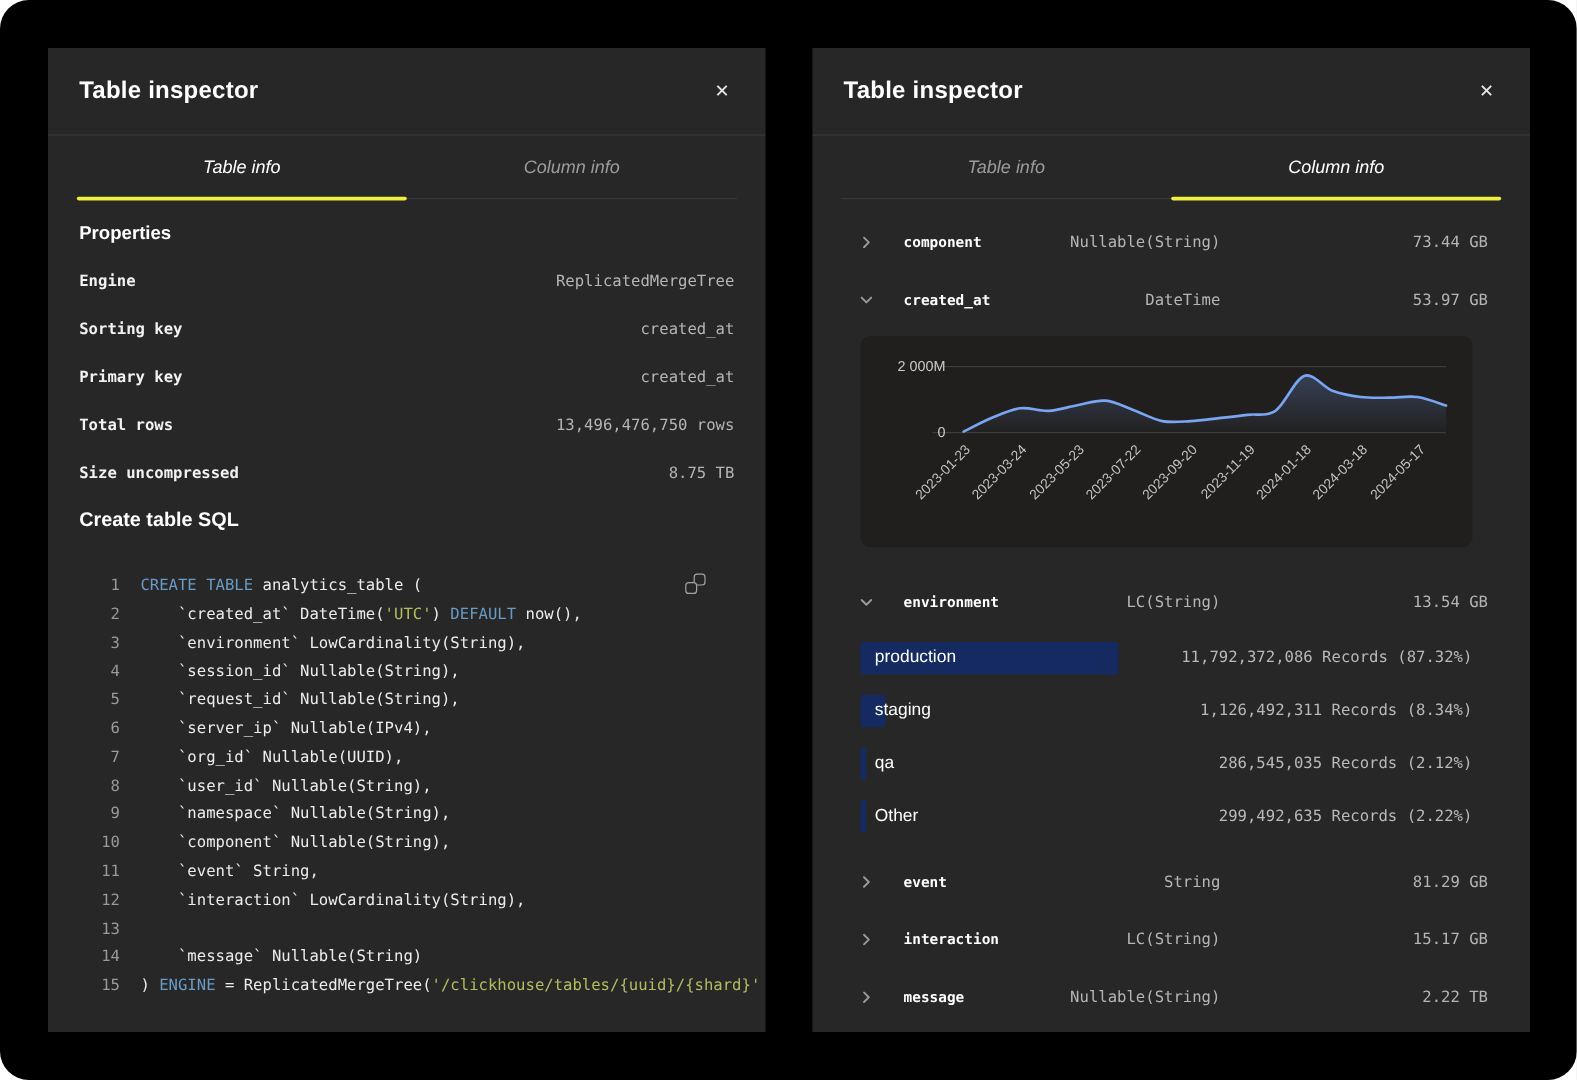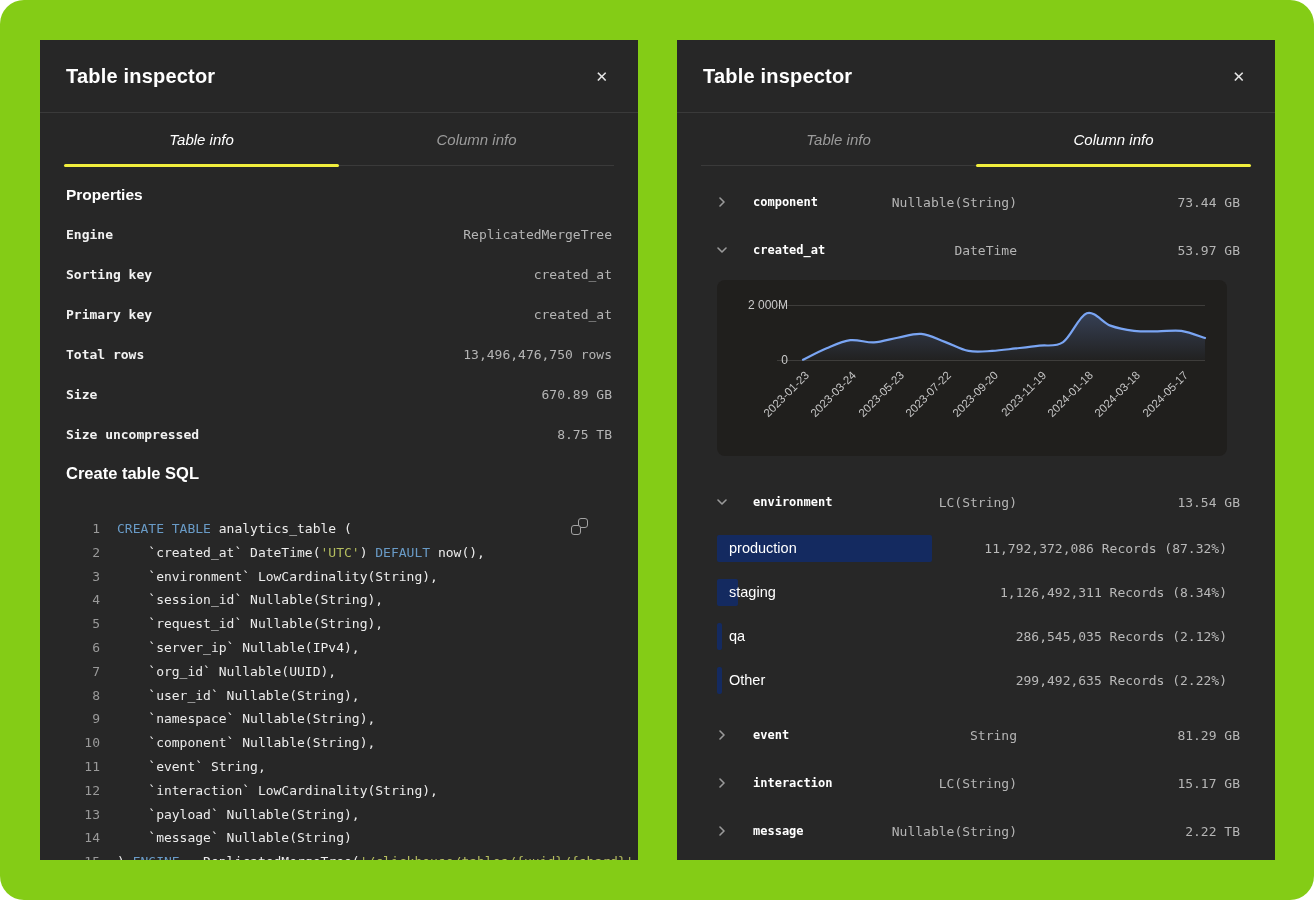--- a/index.html
+++ b/index.html
@@ -1,17 +1,17 @@
 <!DOCTYPE html>
 <html><head>
 <meta charset="utf-8">
 <style>
   * { margin:0; padding:0; box-sizing:border-box; }
   html,body { background:#ffffff; font-family:"Liberation Sans", sans-serif; }
-  .canvas { position:relative; width:1314px; height:900px; background:#84cc16; border-radius:24px; overflow:hidden; }
+  .canvas { position:relative; width:1314px; height:900px; background:#000000; border-radius:24px; overflow:hidden; }
 
   .panel { position:absolute; top:40px; width:598px; height:820px; background:#272727; overflow:hidden; display:flex; flex-direction:column; }
   .panel.left { left:40px; }
   .panel.right { left:677px; }
 
   .panel-header { height:73px; flex:none; display:flex; align-items:center; justify-content:space-between; padding:0 26px; border-bottom:1px solid #3a3a3a; }
   .panel-title { color:#ffffff; font-size:20px; font-weight:bold; letter-spacing:.2px; }
   .close-btn { color:#e6e6e6; font-size:15px; cursor:pointer; background:none; border:none; line-height:1; padding:4px; }
 
   .tabs { flex:none; display:flex; margin:0 24px; border-bottom:1px solid #3a3a3a; height:53px; }
@@ -95,24 +95,20 @@
             <span class="prop-label">Sorting key</span>
             <span class="prop-value">created_at</span>
           </div>
           <div class="prop-row">
             <span class="prop-label">Primary key</span>
             <span class="prop-value">created_at</span>
           </div>
           <div class="prop-row">
             <span class="prop-label">Total rows</span>
             <span class="prop-value">13,496,476,750 rows</span>
-          </div>
-          <div class="prop-row">
-            <span class="prop-label">Size</span>
-            <span class="prop-value">670.89 GB</span>
           </div>
           <div class="prop-row">
             <span class="prop-label">Size uncompressed</span>
             <span class="prop-value">8.75 TB</span>
           </div>
         </div>
       <div class="section-heading heading-sql">Create table SQL</div>
       <div class="code-block">
         <button class="copy-btn" title="Copy">
           <span class="copy-icon">
@@ -126,21 +122,21 @@
             <div class="code-line"><span class="code-ln">3</span><span class="code-text"><span>    `environment` LowCardinality(String),</span></span></div>
             <div class="code-line"><span class="code-ln">4</span><span class="code-text"><span>    `session_id` Nullable(String),</span></span></div>
             <div class="code-line"><span class="code-ln">5</span><span class="code-text"><span>    `request_id` Nullable(String),</span></span></div>
             <div class="code-line"><span class="code-ln">6</span><span class="code-text"><span>    `server_ip` Nullable(IPv4),</span></span></div>
             <div class="code-line"><span class="code-ln">7</span><span class="code-text"><span>    `org_id` Nullable(UUID),</span></span></div>
             <div class="code-line"><span class="code-ln">8</span><span class="code-text"><span>    `user_id` Nullable(String),</span></span></div>
             <div class="code-line"><span class="code-ln">9</span><span class="code-text"><span>    `namespace` Nullable(String),</span></span></div>
             <div class="code-line"><span class="code-ln">10</span><span class="code-text"><span>    `component` Nullable(String),</span></span></div>
             <div class="code-line"><span class="code-ln">11</span><span class="code-text"><span>    `event` String,</span></span></div>
             <div class="code-line"><span class="code-ln">12</span><span class="code-text"><span>    `interaction` LowCardinality(String),</span></span></div>
-            <div class="code-line"><span class="code-ln">13</span><span class="code-text"><span>    `payload` Nullable(String),</span></span></div>
+            <div class="code-line"><span class="code-ln">13</span></div>
             <div class="code-line"><span class="code-ln">14</span><span class="code-text"><span>    `message` Nullable(String)</span></span></div>
             <div class="code-line"><span class="code-ln">15</span><span class="code-text"><span>) </span><span class="tok-kw">ENGINE</span><span> = ReplicatedMergeTree(</span><span class="tok-str">'/clickhouse/tables/{uuid}/{shard}'</span></span></div>
           </div>
       </div>
     </div>
   </div>
 
   <div class="panel right">
     <div class="panel-header">
       <div class="panel-title">Table inspector</div>

